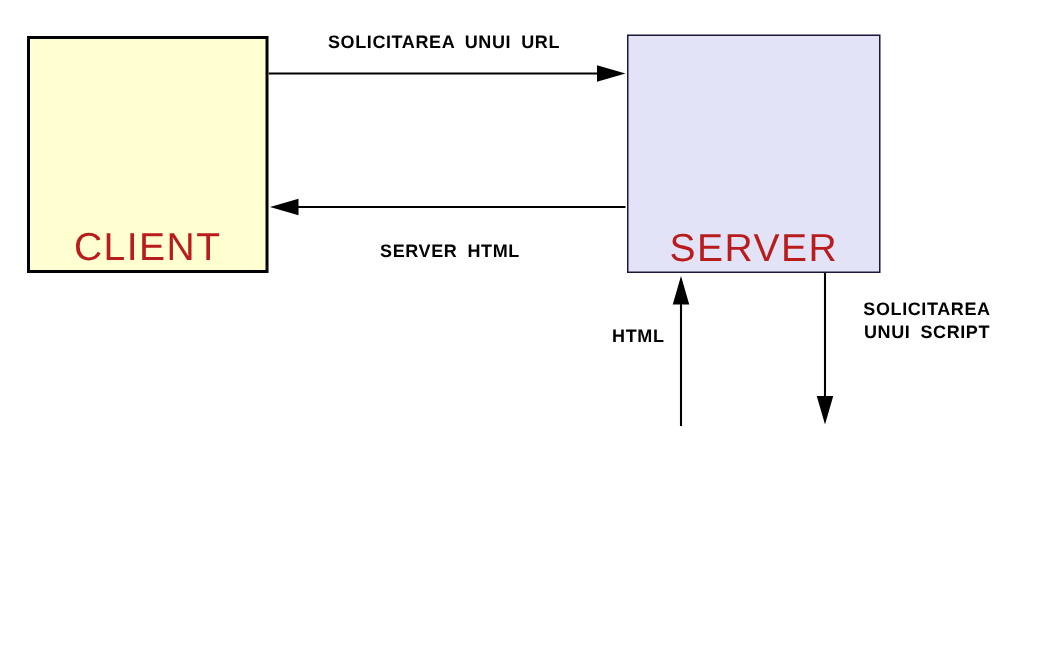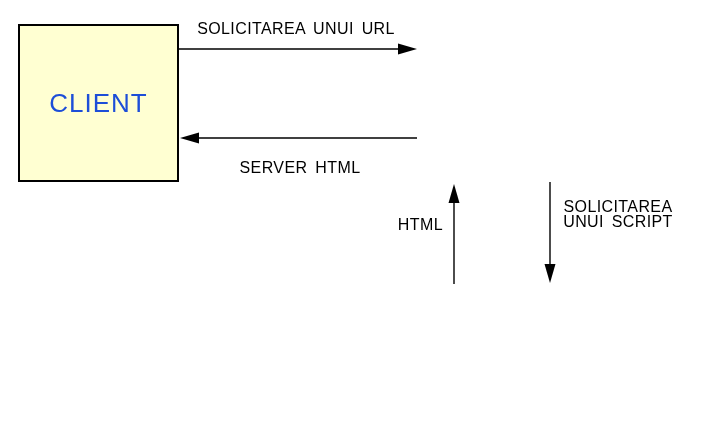--- a/index.html
+++ b/index.html
@@ -19,23 +19,23 @@
     position: absolute;
     left: 0; top: 0;
     width: 704px;
     height: 440px;
     pointer-events: none;
   }
   .node {
     position: absolute;
     box-sizing: border-box;
     display: flex;
-    align-items: center;
+    align-items: flex-end;
     justify-content: center;
-    color: #1d4ed8;
+    color: #b91c1c;
     letter-spacing: 1px;
   }
   .node-client {
     left: 18px; top: 24px;
     width: 161px; height: 158px;
     background: #FFFFD2;
     border: 2px solid #000000;
     font-size: 26px;
   }
   .node-server {
@@ -48,22 +48,22 @@
   .node-php {
     left: 427px; top: 284px;
     width: 155px; height: 138px;
     background: #FFFF99;
     border: 2px solid #000000;
     font-size: 28px;
     letter-spacing: 0.5px;
   }
   .edge-label {
     position: absolute;
-    font-size: 16px;
-    font-weight: normal;
+    font-size: 12px;
+    font-weight: bold;
     color: #000000;
     letter-spacing: 0.4px;
     text-align: center;
     line-height: 15px;
     word-spacing: 3px;
   }
   .label-url     { left: 180px; top: 21px;  width: 232px; }
   .label-raspuns { left: 190px; top: 160px; width: 220px; }
   .label-html    { left: 393px; top: 217px; width: 50px; text-align: right;  }
   .label-script  { left: 560px; top: 199px; width: 116px; }
@@ -85,20 +85,23 @@
     <polygon points="454,184 448.5,203 459.5,203" fill="#000000"></polygon>
 
     <line x1="550" y1="182" x2="550" y2="266" stroke="#000000" stroke-width="1.4"></line>
     <polygon points="550,283 544.5,264 555.5,264" fill="#000000"></polygon>
   </svg>
 
   <div class="node node-client">
     <span>CLIENT</span>
   </div>
 
+  <div class="node node-server">
+    <span>SERVER</span>
+  </div>
 
 
   <div class="edge-label label-url">SOLICITAREA UNUI URL</div>
 
   <div class="edge-label label-raspuns">SERVER HTML</div>
 
   <div class="edge-label label-html">HTML</div>
 
   <div class="edge-label label-script">
     <span>SOLICITAREA</span><br>

